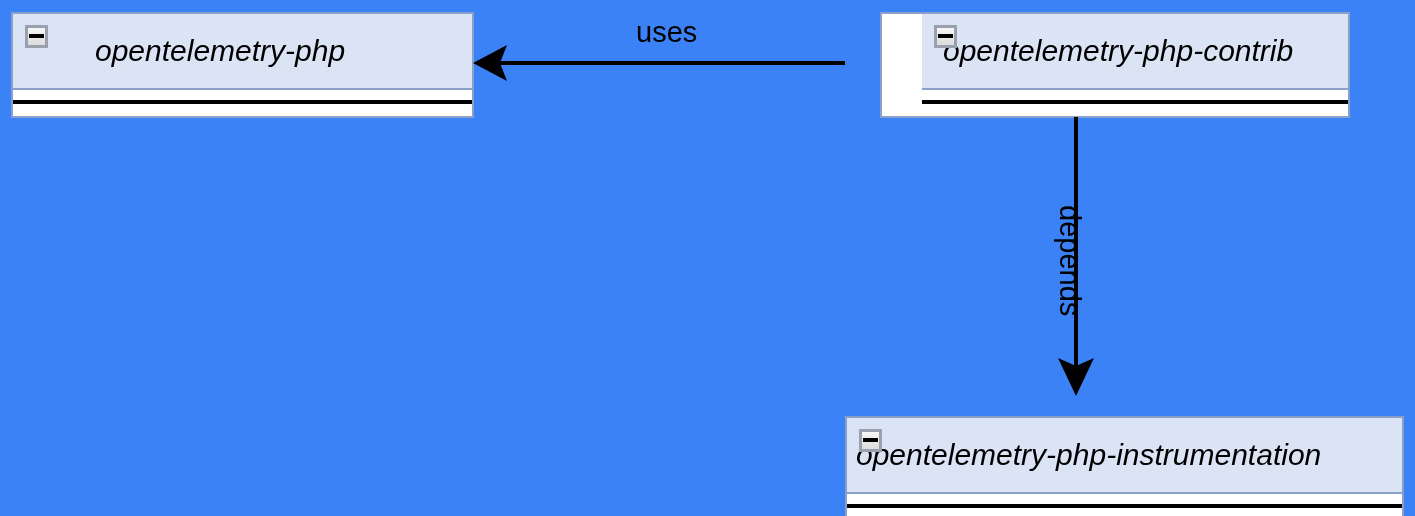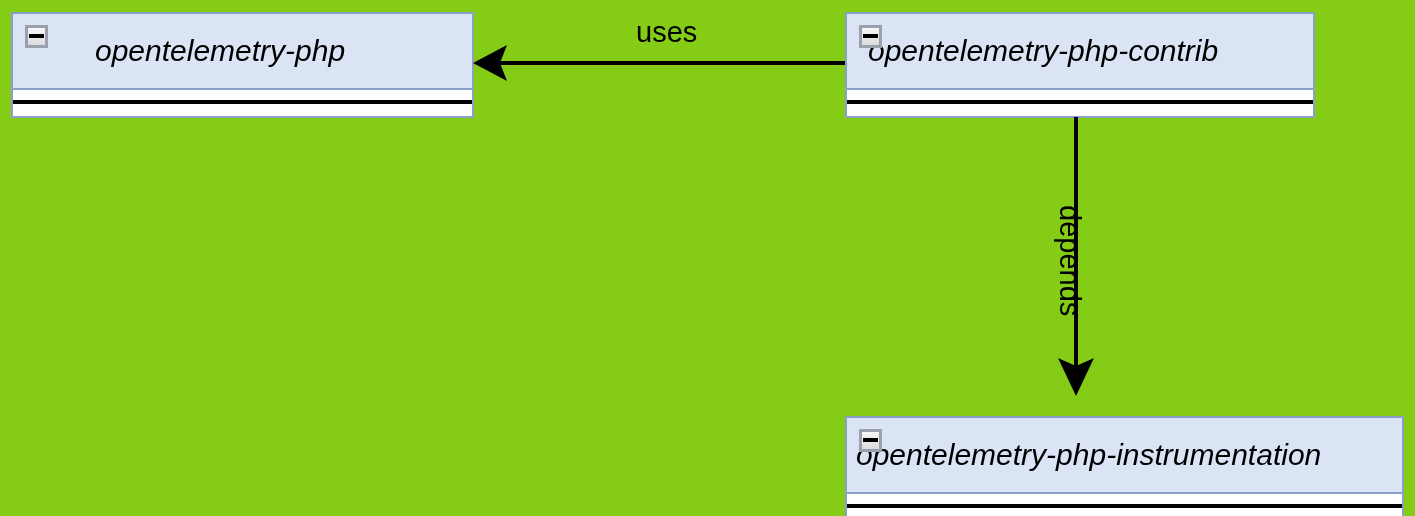--- a/index.html
+++ b/index.html
@@ -8,21 +8,21 @@
     padding: 0;
     background: #ffffff;
   }
   body {
     font-family: "Liberation Sans", sans-serif;
   }
   #diagram {
     position: relative;
     width: 1415px;
     height: 516px;
-    background: #84cc16;
+    background: #3b82f6;
     overflow: hidden;
   }
 
   
   .pkg {
     position: absolute;
     box-sizing: border-box;
     border: 2px solid #8AA0C8;
     background: #ffffff;
   }
@@ -76,21 +76,21 @@
     position: absolute;
     left: 0;
     right: 0;
     top: 10px;
     height: 4px;
     background: #000000;
   }
 
   
   #pkg-otel-php        { left: 11px;  top: 12px;  width: 463px; }
-  #pkg-otel-contrib    { left: 845px; top: 12px;  width: 470px; }
+  #pkg-otel-contrib    { left: 880px; top: 12px;  width: 470px; padding-left: 40px; }
   #pkg-otel-instr      { left: 845px; top: 416px; width: 559px; text-align: center; }
 
   
   #pkg-otel-php   .pkg-title { margin-left: 82px; }
   #pkg-otel-contrib .pkg-title { margin-left: 21px; }
   #pkg-otel-instr .pkg-title { margin-left: 9px; }
 
   
   .edge-line {
     position: absolute;

